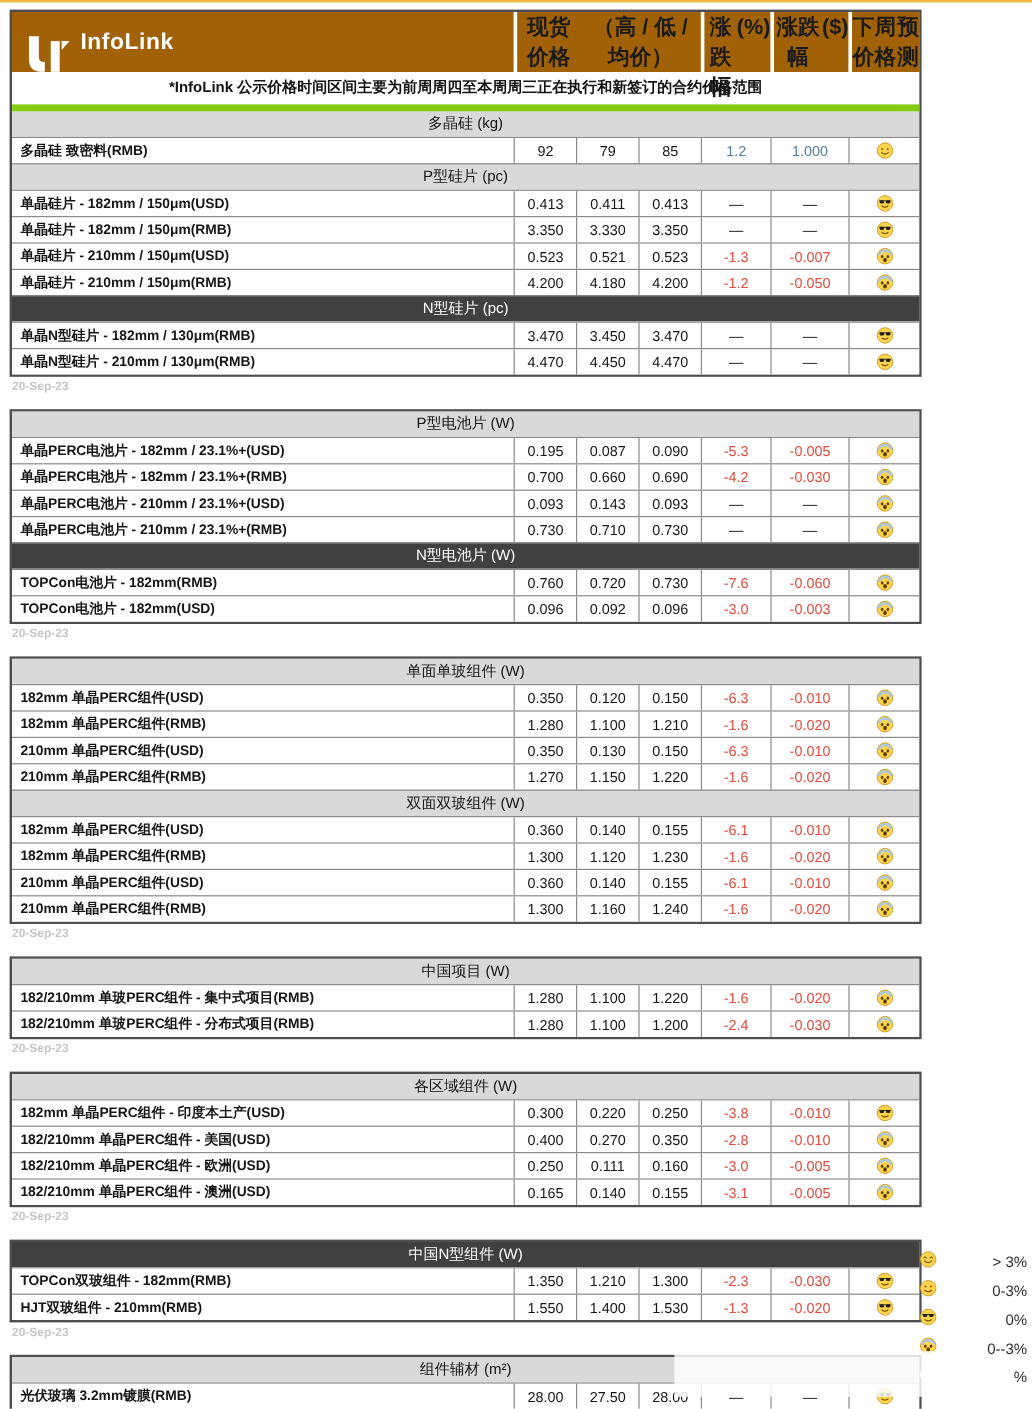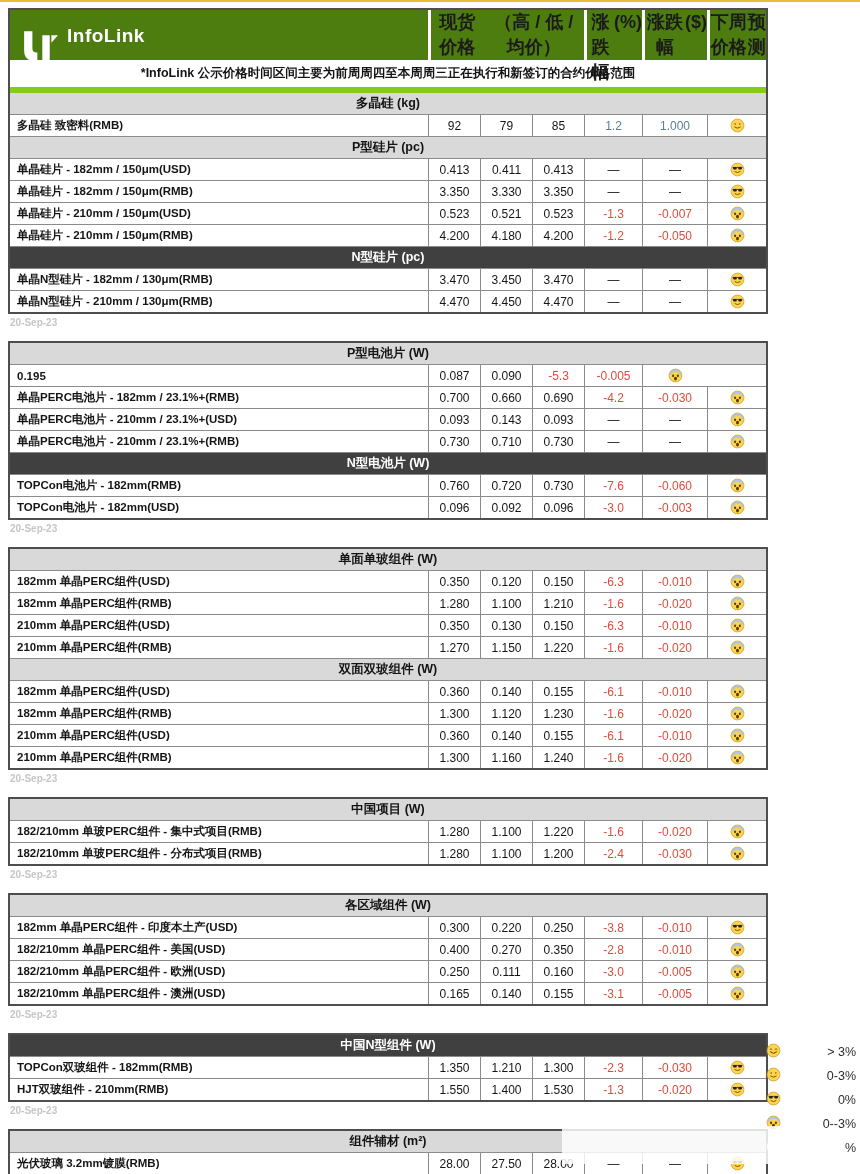--- a/index.html
+++ b/index.html
@@ -4,32 +4,32 @@
 <style>
   html,body{margin:0;padding:0}
   body{
     width:860px;height:1174px;position:relative;overflow:hidden;background:#ffffff;
     font-family:"Liberation Sans","DejaVu Sans",sans-serif;color:#141414;
   }
   .topstrip{position:absolute;top:0;left:0;width:860px;height:2px;background:#EBBA3A}
   #doc{position:absolute;left:8px;top:8px;width:760px}
   .box{border:2px solid #4E4E4E;background:#fff}
   
-  .banner{display:grid;grid-template-columns:418px 156px 58px 65px 59px;height:50px;background:#4d7c0f}
+  .banner{display:grid;grid-template-columns:418px 156px 58px 65px 59px;height:50px;background:#a16207}
   .bcell{border-left:3px solid #fff;display:flex;flex-direction:row;justify-content:center;
          text-align:center;font-weight:bold;font-size:18px;line-height:1.4;color:#1b1b1b}
   .blogo{display:flex;align-items:center;padding-left:10px;gap:9px}
   .brandwrap{display:flex;flex-direction:column}
   .brand{color:#fff;font-weight:bold;font-size:19px;line-height:1;letter-spacing:.5px}
   .brandsub{color:rgba(255,255,255,.85);font-size:7.5px;letter-spacing:2.6px;margin-top:16px;font-weight:bold}
   .note{height:27px;line-height:27px;text-align:center;font-weight:bold;font-size:12.5px;
         background:#fff;border-bottom:6px solid #84cc16;white-space:nowrap}
   
   .sections>:first-child{border-top:none}
-  .sec{height:21px;line-height:21px;text-align:center;font-weight:bold;font-size:12.5px;border-top:1px solid #8B8B8B}
+  .sec{height:21px;line-height:21px;text-align:center;font-weight:normal;font-size:12.5px;border-top:1px solid #8B8B8B}
   .sec.light{background:#D9D9D9;color:#141414}
   .sec.dark{background:#404040;color:#ffffff}
   .prow{display:grid;grid-template-columns:418px 52px 52px 52px 58px 65px 59px;height:21px;
         border-top:1px solid #8B8B8B;background:#fff}
   .prow>div{display:flex;align-items:center;justify-content:center;font-size:12px;
             border-left:1px solid #8B8B8B;font-weight:400;color:#151515;overflow:hidden;white-space:nowrap}
   .prow>div:first-child{justify-content:flex-start;padding-left:7px;border-left:none;font-weight:bold;font-size:11.5px}
   .neg{color:#E04B3C !important}
   .pos{color:#56809A !important}
   .daterow{height:24px;padding:3px 0 0 2px;font-size:10px;color:#C6C6C6;font-weight:bold}
@@ -201,20 +201,21 @@
             </svg>
           </div>
         </div>
       </div>
   </div>
 <div class="daterow">20-Sep-23</div>
     <div class="box">
       <div class="sections">
         <div class="sec light">P型电池片 (W)</div>
         <div class="prow">
+          <div>单晶PERC电池片 - 182mm / 23.1%+(USD)</div>
           <div>0.195</div>
           <div>0.087</div>
           <div>0.090</div>
           <div class="neg">-5.3</div>
           <div class="neg">-0.005</div>
           <div>
             <svg width="15" height="15" viewBox="0 0 20 20" aria-hidden="true">
               <circle cx="10" cy="10" r="8.6" fill="#FFD44F" stroke="#C99B25" stroke-width="1"></circle>
               <path d="M1.9 8.2 A8.6 8.6 0 0 1 18.1 8.2 L15.9 9.4 A6.2 6.2 0 0 0 4.1 9.4 Z" fill="#A8C8E8"></path>
               <ellipse cx="6.8" cy="10.4" rx="1.4" ry="1.8" fill="#5B3C00"></ellipse>

